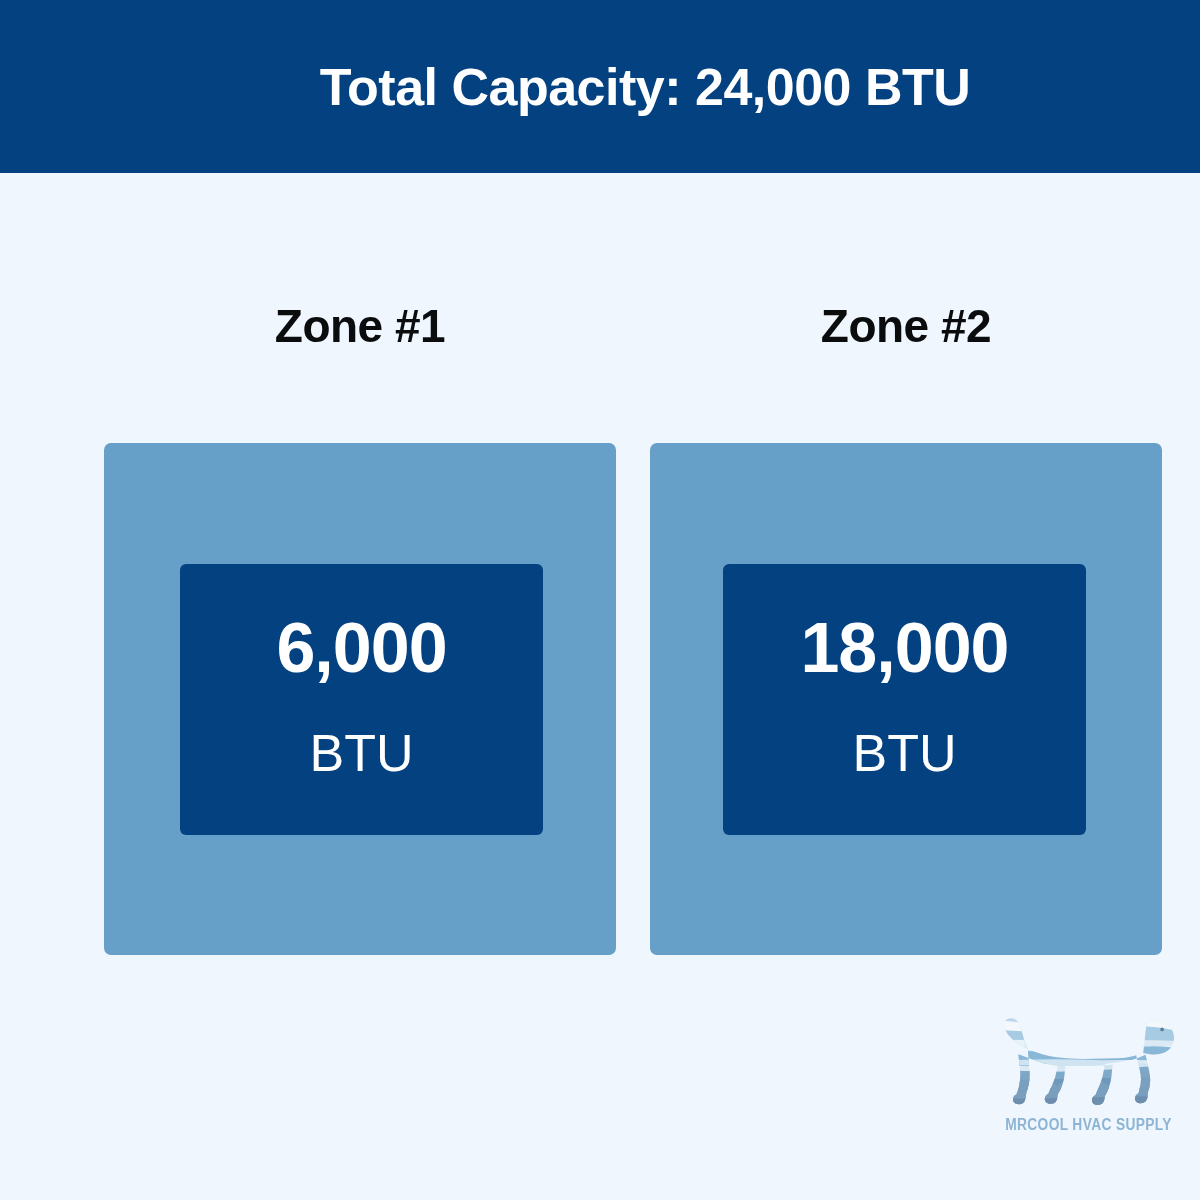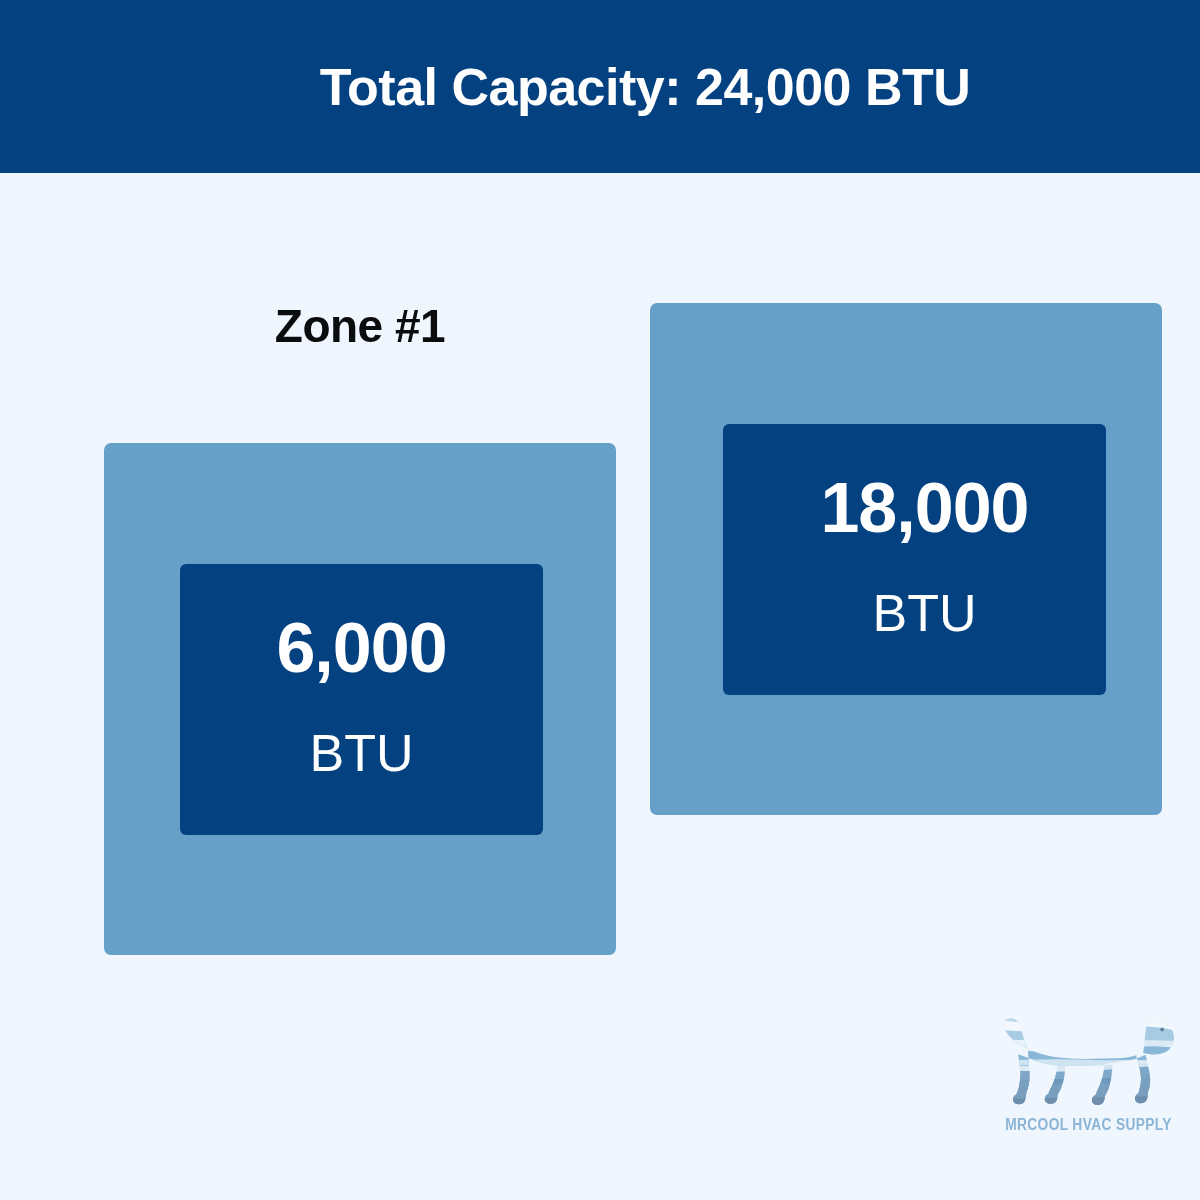--- a/index.html
+++ b/index.html
@@ -83,21 +83,21 @@
     left: 76px;
     width: 363px;
     height: 271px;
     background: #044180;
     border-radius: 6px;
     display: flex;
     flex-direction: column;
     align-items: center;
     justify-content: center;
   }
-  .zone-2 .zone-inner-box { left: 73px; padding-left: 20px; }
+  .zone-2 .zone-inner-box { left: 73px; }
 
   .btu-value {
     color: #ffffff;
     font-size: 70px;
     font-weight: bold;
     line-height: 1;
     letter-spacing: -1px;
     margin-top: -8px;
     white-space: nowrap;
   }
@@ -149,20 +149,21 @@
     <div class="zone-label">Zone #1</div>
     <div class="zone-outer-box">
       <div class="zone-inner-box">
         <div class="btu-value">6,000</div>
         <div class="btu-unit">BTU</div>
       </div>
     </div>
   </div>
 
   <div class="zone zone-2">
+    <div class="zone-label">Zone #2</div>
     <div class="zone-outer-box">
       <div class="zone-inner-box">
         <div class="btu-value">18,000</div>
         <div class="btu-unit">BTU</div>
       </div>
     </div>
   </div>
 
 </div>
 

